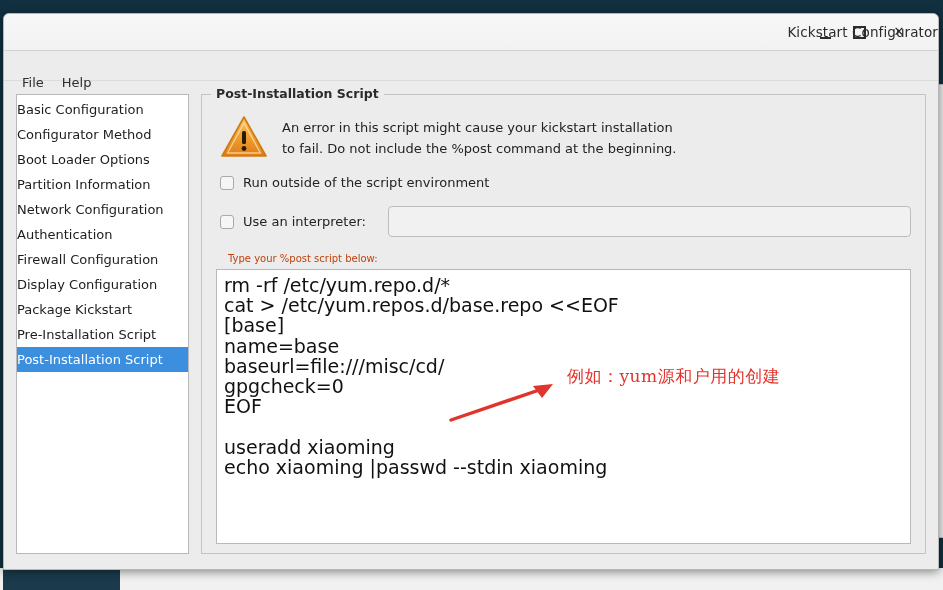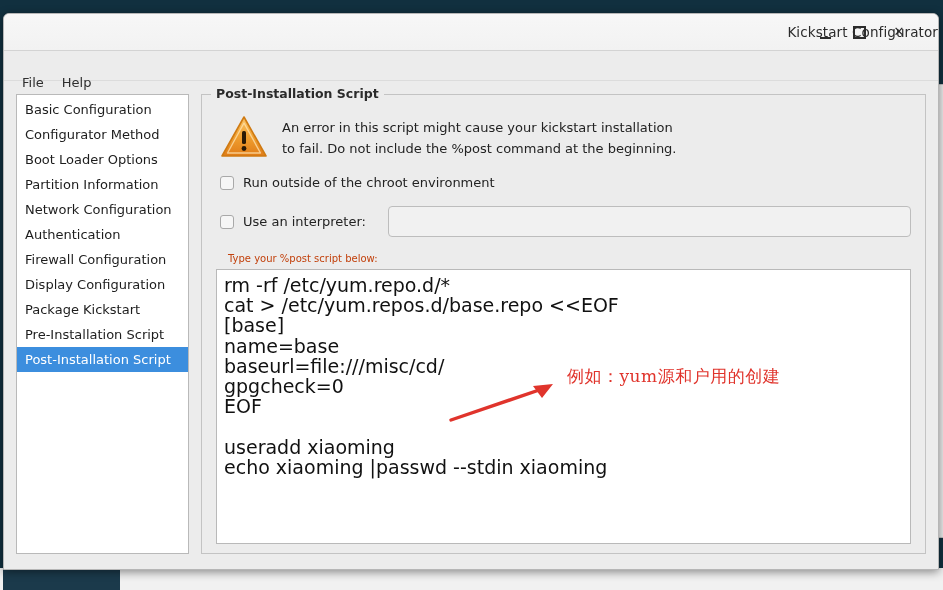--- a/index.html
+++ b/index.html
@@ -67,21 +67,21 @@
   
   #wbody{flex:1;display:flex;padding:13px 10px 0 12px;gap:12px;}
   
   #sidebar{
     width:173px;flex:none;height:460px;background:#ffffff;
     border:1px solid #b9b9b9;
     padding-top:2px;
     box-sizing:border-box;
   }
   .side-item{
-    height:25px;line-height:25px;padding-left:8px;font-size:13px;color:#1d1d1d;
+    height:25px;line-height:25px;font-size:13px;color:#1d1d1d;
     white-space:nowrap;cursor:default;
   }
   .side-item.selected{background:#3c8ede;color:#ffffff;}
   
   #groupbox{
     flex:1;height:460px;position:relative;box-sizing:border-box;
     border:1px solid #c3c3c3;
     margin-right:2px;
   }
   #group-label{
@@ -183,21 +183,21 @@
             <circle cx="24" cy="33.5" r="2.4" fill="#2b1a05"></circle>
           </svg>
           <div id="warn-text">
             <div>An error in this script might cause your kickstart installation</div>
             <div>to fail. Do not include the %post command at the beginning.</div>
           </div>
         </div>
 
         <div class="chkrow">
           <div class="chkbox"></div>
-          <div class="chklabel">Run outside of the chroot environment</div>
+          <div class="chklabel">Run outside of the script environment</div>
         </div>
 
         <div class="chkrow">
           <div class="chkbox"></div>
           <div class="chklabel">Use an interpreter:</div>
           <input id="interp-input" type="text" value="" style="">
         </div>
 
         <div id="script-label">Type your %post script below:</div>
 

